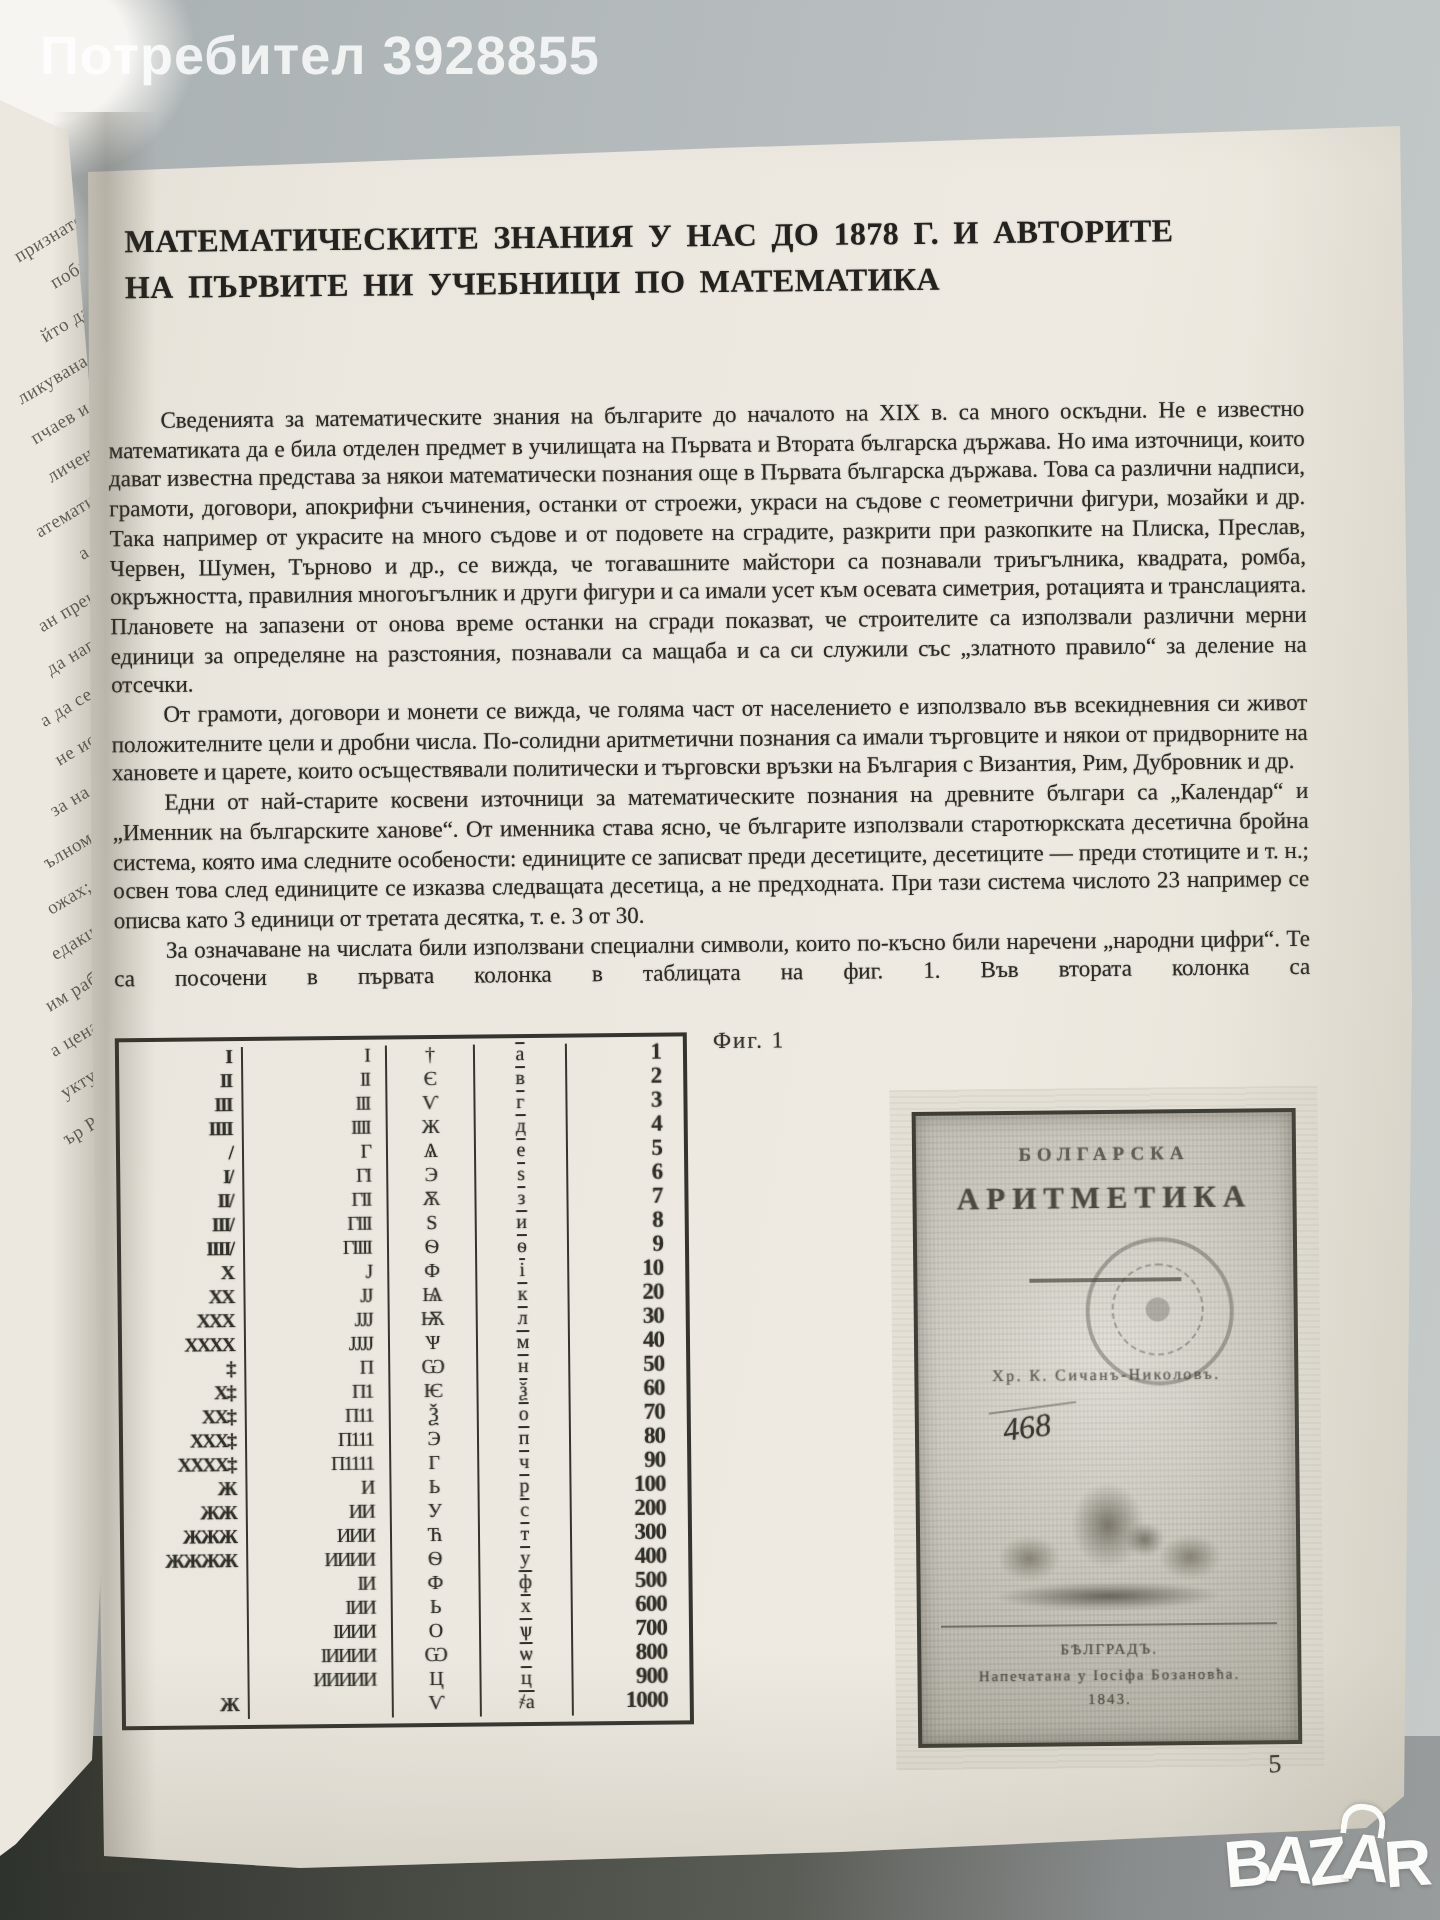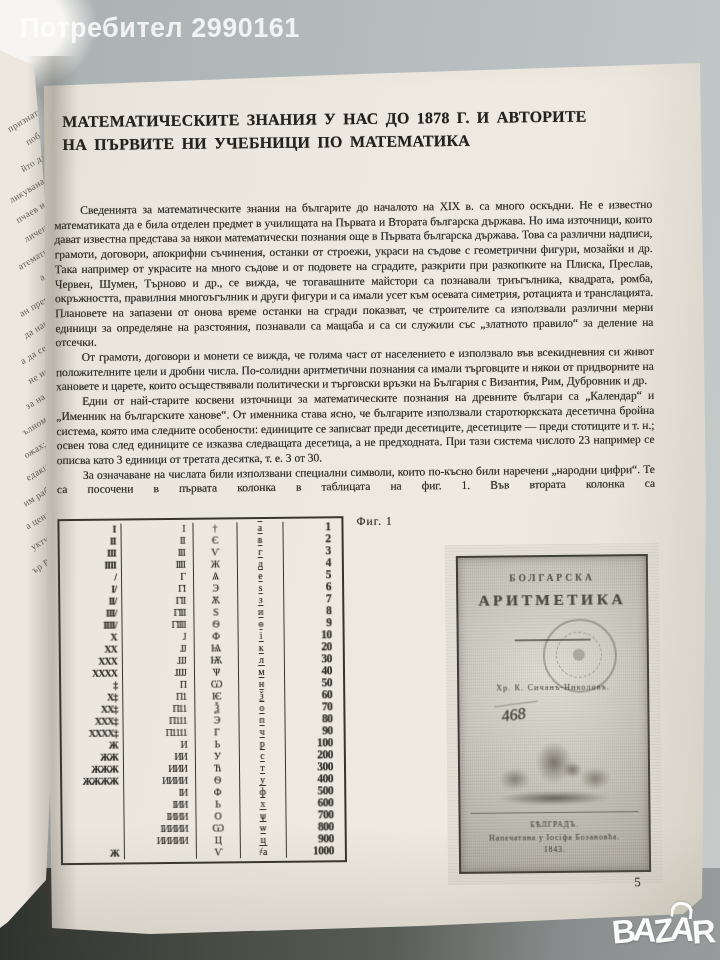--- a/index.html
+++ b/index.html
@@ -360,17 +360,17 @@
           <div>1843.</div>
         </div>
       </div>
 
       <div class="pagenum">5</div>
     </div>
   </div>
 
   <div class="gutter"></div>
 
-  <div class="wm-user">Потребител 2990161</div>
+  <div class="wm-user">Потребител 3928855</div>
   <div class="wm-logo">
     <span class="handle"></span>
   <span class="L L0">B</span><span class="L L1">A</span><span class="L L2">Z</span><span class="L L3">A</span><span class="L L4">R</span></div>
 </div>
 
 </body></html>

